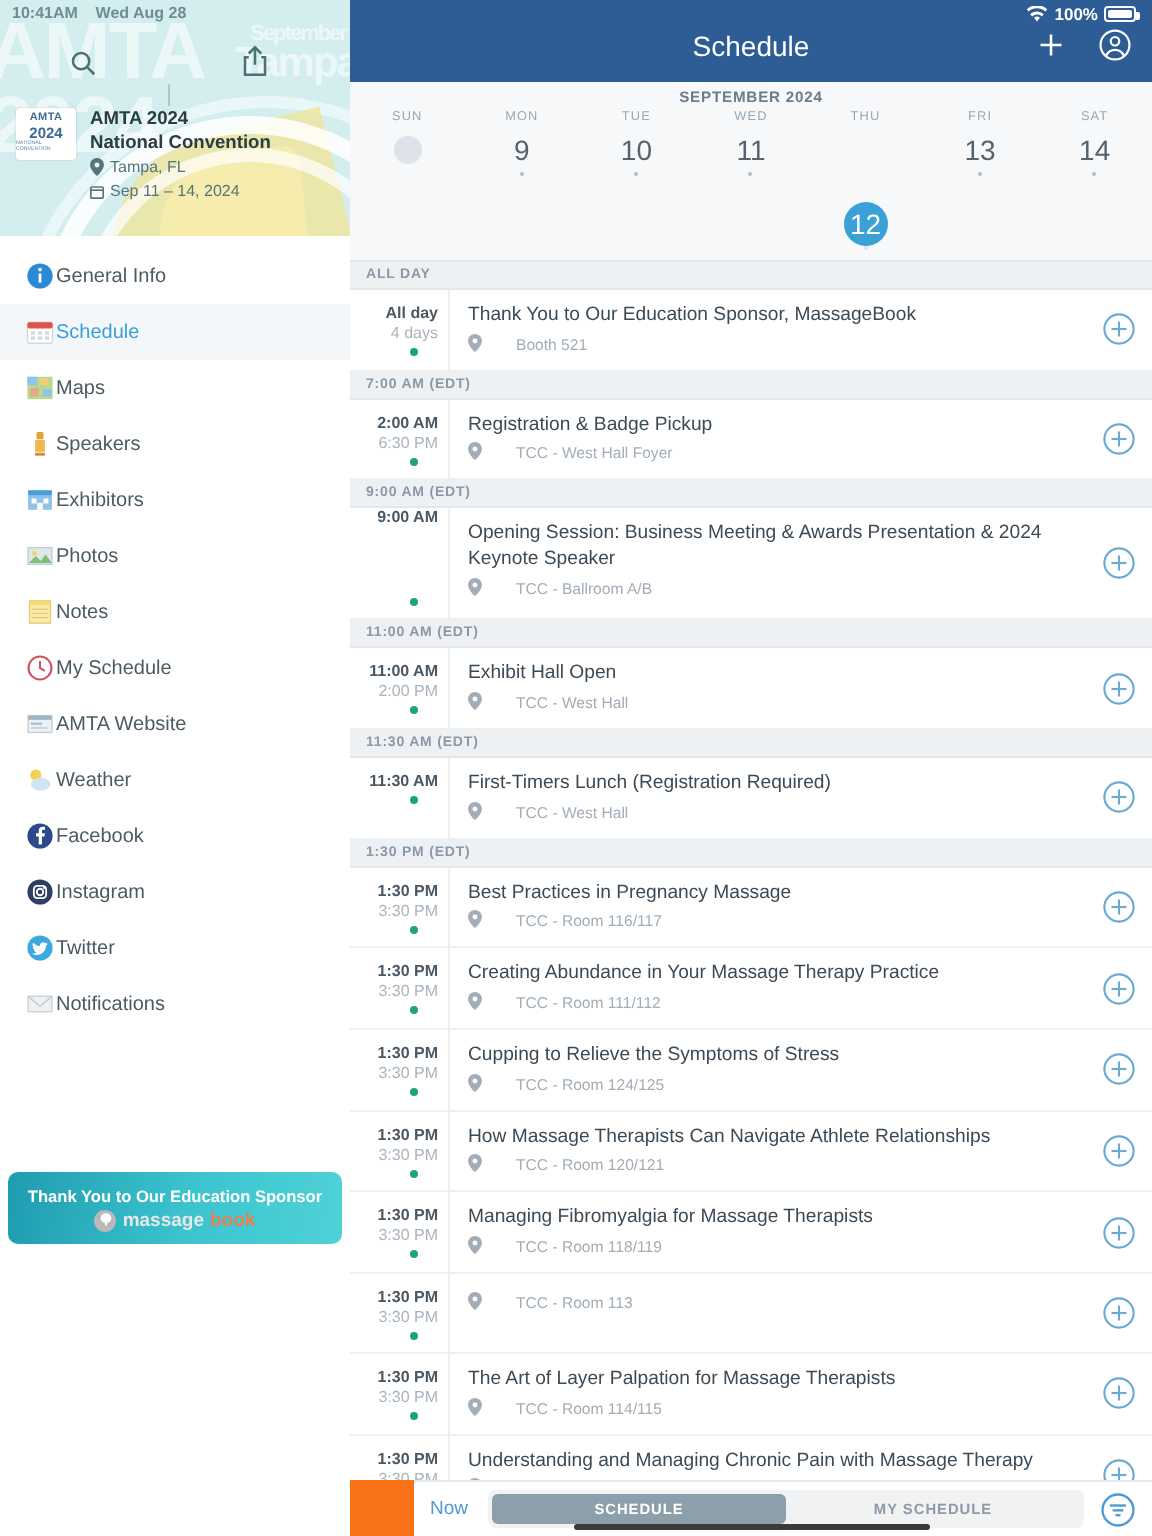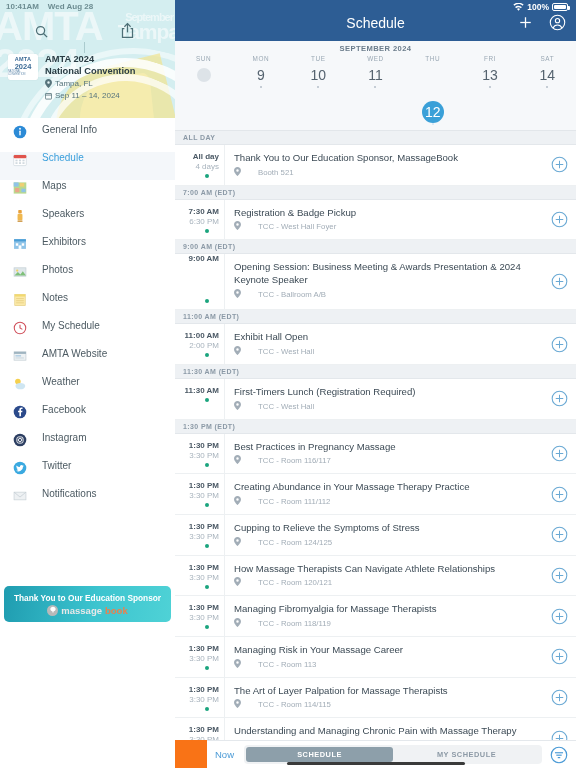--- a/index.html
+++ b/index.html
@@ -93,22 +93,22 @@
   .event-logo .l1 { font-size: 5.5px; font-weight: bold; color: #3c6b96; letter-spacing: .2px; line-height: 1; }
   .event-logo .l2 { font-size: 7.5px; font-weight: bold; color: #3c6b96; line-height: 1.05; }
   .event-logo .l3 { font-size: 2.6px; color: #5d86aa; line-height: 1; margin-top: .5px; }
   .event-meta { flex: 1; min-width: 0; }
   .event-title { font-size: 9.3px; font-weight: bold; color: #2a3c44; line-height: 1.28; }
   .event-sub { font-size: 8px; color: #57747c; line-height: 1.55; display: flex; align-items: center; gap: 3px; }
   .event-sub svg { flex: 0 0 auto; }
 
   .sb-menu { padding-top: 6px; background: #fff; position: relative; z-index: 3; }
   .sb-item {
-    display: flex; 
-    height: 28px; padding-left: 12px; gap: 14px;
+    display: flex; align-items: center;
+    height: 28px; padding-left: 12px; 
     cursor: pointer;
   }
   .sb-item.active { background: #f4f7fa; }
   .sb-item .lbl { font-size: 10px; color: #4c5a62; }
   .sb-item.active .lbl { color: #3a9fdc; }
   .sb-ic { width: 16px; height: 16px; flex: 0 0 16px; display: flex; align-items: center; justify-content: center; }
 
   .sponsor {
     position: absolute; bottom: 14px; left: 4px;
     width: 167px; height: 36px;
@@ -559,21 +559,21 @@
             <svg width="17" height="17" viewBox="0 0 20 20" fill="none" stroke="#6aa9d4" stroke-width="1.25">
               <circle cx="10" cy="10" r="8.6"></circle>
               <line x1="10" y1="5.6" x2="10" y2="14.4"></line>
               <line x1="5.6" y1="10" x2="14.4" y2="10"></line>
             </svg>
           </div>
         </div>
         <div class="tgroup">7:00 AM (EDT)</div>
         <div class="srow">
           <div class="timecol">
-            <div class="t1">7:30 AM</div>
+            <div class="t1">2:00 AM</div>
             <div class="t2">6:30 PM</div>
             <div class="gdot"></div>
           </div>
           <div class="body">
             <div class="ttl">Registration &amp; Badge Pickup</div>
             <div class="loc">
               <span><svg width="7" height="9" viewBox="0 0 10 13" fill="#a2adb7">
                   <path d="M5 0C2.2 0 0 2.2 0 5c0 3.6 5 8 5 8s5-4.4 5-8c0-2.8-2.2-5-5-5zm0 6.8A1.8 1.8 0 1 1 5 3.2a1.8 1.8 0 0 1 0 3.6z"></path>
                 </svg></span>
               <span>TCC - West Hall Foyer</span>
@@ -773,21 +773,20 @@
             </svg>
           </div>
         </div>
         <div class="srow">
           <div class="timecol">
             <div class="t1">1:30 PM</div>
             <div class="t2">3:30 PM</div>
             <div class="gdot"></div>
           </div>
           <div class="body">
-            <div class="ttl">Managing Risk in Your Massage Career</div>
             <div class="loc">
               <span><svg width="7" height="9" viewBox="0 0 10 13" fill="#a2adb7">
                   <path d="M5 0C2.2 0 0 2.2 0 5c0 3.6 5 8 5 8s5-4.4 5-8c0-2.8-2.2-5-5-5zm0 6.8A1.8 1.8 0 1 1 5 3.2a1.8 1.8 0 0 1 0 3.6z"></path>
                 </svg></span>
               <span>TCC - Room 113</span>
             </div>
           </div>
           <div class="plus">
             <svg width="17" height="17" viewBox="0 0 20 20" fill="none" stroke="#6aa9d4" stroke-width="1.25">
               <circle cx="10" cy="10" r="8.6"></circle>

